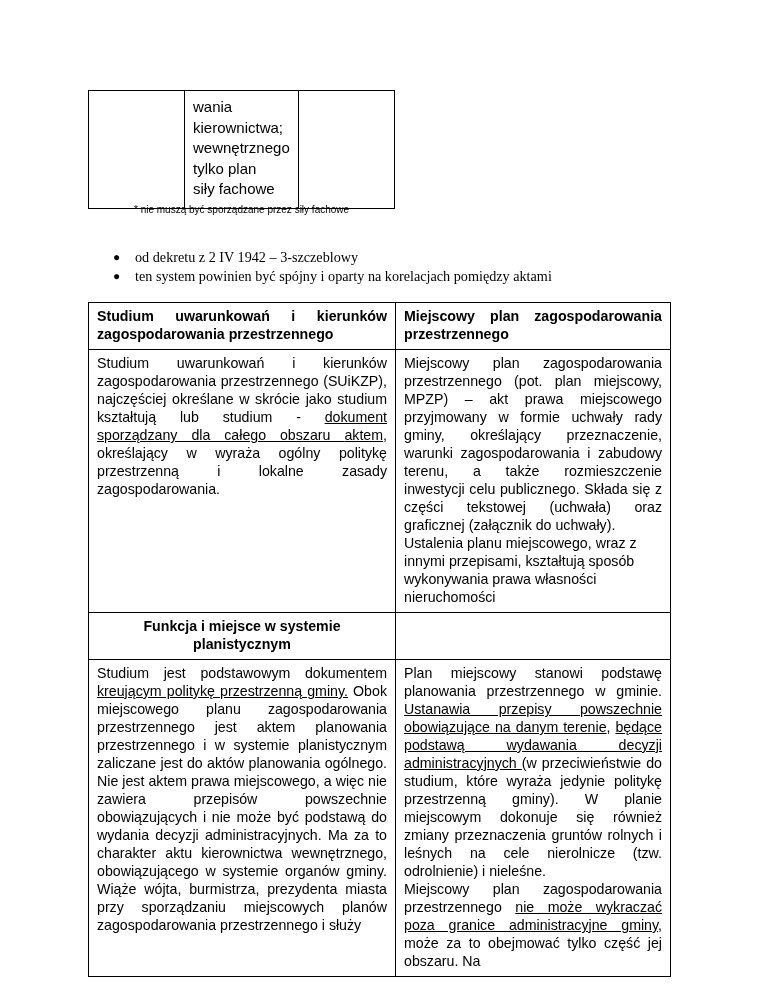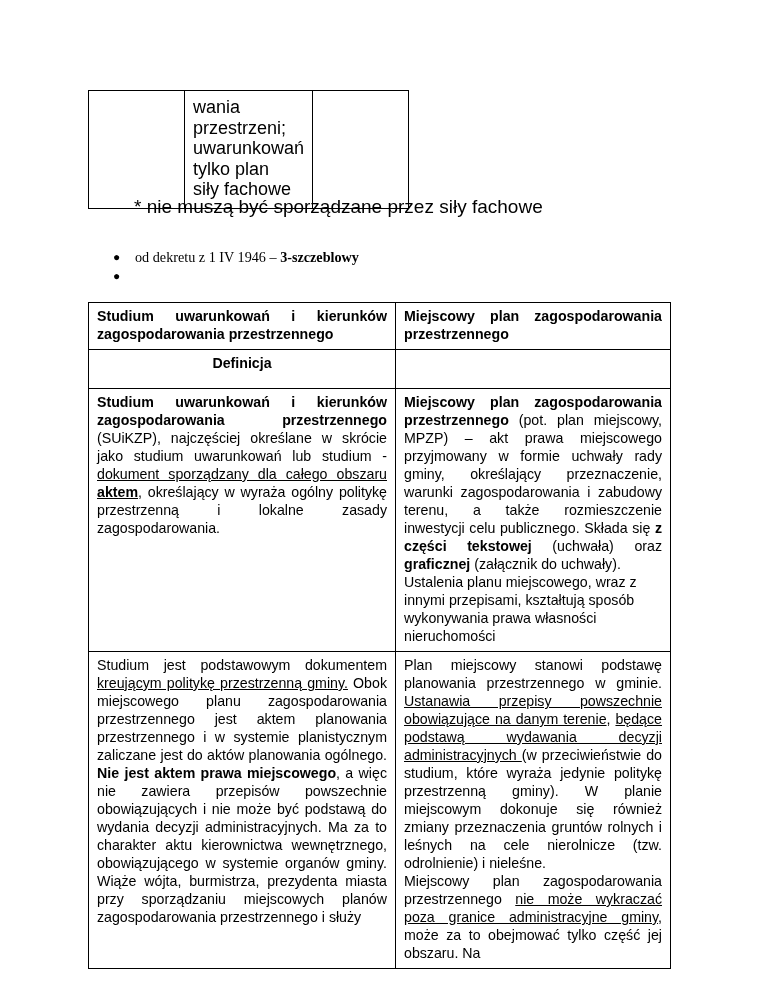--- a/index.html
+++ b/index.html
@@ -1,76 +1,76 @@
 <!DOCTYPE html>
 <html><head>
 <meta charset="utf-8">
 <style>
   html, body { margin: 0; padding: 0; background: #ffffff; }
   body { width: 760px; height: 984px; position: relative; overflow: hidden; font-family: "Liberation Sans", sans-serif; color: #000; }
   .t1 { position: absolute; left: 88px; top: 90px; border-collapse: collapse; }
   .t1 td { border: 1.5px solid #000; vertical-align: top; padding: 0; }
   .t1 .c1 { width: 95px; }
-  .t1 .c2 { width: 97px; padding: 6px 8px 8px 8px; box-sizing: border-box; font-size: 18px; line-height: 20.5px; }
+  .t1 .c2 { width: 97px; padding: 6px 8px 8px 8px; box-sizing: border-box; font-size: 15px; line-height: 20.5px; }
   .t1 .c3 { width: 95px; }
-  .note { position: absolute; left: 134px; top: 196px; font-size: 19px; }
+  .note { position: absolute; left: 134px; top: 204px; font-size: 10px; }
   .bullets { position: absolute; left: 113px; top: 248px; margin: 0; padding: 0; list-style: none; font-family: "Liberation Serif", serif; font-size: 14.2px; line-height: 19px; }
   .bullets li { position: relative; padding-left: 22px; }
   .bullets li .dot { position: absolute; left: 0; top: 0; font-size: 12px; }
-  .b { font-weight: bold; }
+  .b { font-weight: normal; }
   .u { text-decoration: underline; }
   .t2 { position: absolute; left: 88px; top: 302px; border-collapse: collapse; width: 583px; table-layout: fixed; }
   .t2 td { border: 1.5px solid #000; vertical-align: top; padding: 4px 8px 6px 8px; font-size: 14.2px; line-height: 18px; text-align: justify; }
   .t2 td.col1 { width: 290px; }
   .t2 .hdr { font-weight: bold; }
   .t2 .center { text-align: center; font-weight: bold; }
   .t2 tr.sec td { height: 28px; }
 </style>
 </head>
 <body>
 
 <table class="t1">
   <tbody>
       <tr>
     <td class="c1"></td>
     <td class="c2">
       <div>wania</div>
-      <div>przestrzeni;</div>
-      <div>uwarunkowań</div>
+      <div>kierownictwa;</div>
+      <div>wewnętrznego</div>
       <div>tylko plan</div>
       <div>siły fachowe</div>
     </td>
     <td class="c3"></td>
   </tr>
 </tbody>
   </table>
 
 <div class="note">* nie muszą być sporządzane przez siły fachowe</div>
 
 <ul class="bullets">
   <li>
-    <span class="dot">●</span><span>od dekretu z 1 IV 1946 – </span><span class="b">3-szczeblowy</span>
+    <span class="dot">●</span><span>od dekretu z 2 IV 1942 – </span><span class="b">3-szczeblowy</span>
   </li>
   <li>
-    <span class="dot">●</span>
+    <span class="dot">●</span><span class="b">ten system powinien być spójny i oparty na korelacjach pomiędzy aktami</span>
   </li>
 </ul>
 
 <table class="t2">
   <tbody>
       <tr>
     <td class="col1 hdr">Studium uwarunkowań i kierunków zagospodarowania przestrzennego</td>
     <td class="hdr">Miejscowy plan zagospodarowania przestrzennego</td>
   </tr>
+  <tr>
+    <td class="col1"><span class="b">Studium uwarunkowań i kierunków zagospodarowania przestrzennego</span><span> (SUiKZP), najczęściej określane w skrócie jako studium kształtują lub studium - </span><span class="u">dokument sporządzany dla całego obszaru </span><span class="u b">aktem</span><span>, określający w wyraża ogólny politykę przestrzenną i lokalne zasady zagospodarowania.</span></td>
+    <td><span class="b">Miejscowy plan zagospodarowania przestrzennego</span><span> (pot. plan miejscowy, MPZP) – akt prawa miejscowego przyjmowany w formie uchwały rady gminy, określający przeznaczenie, warunki zagospodarowania i zabudowy terenu, a także rozmieszczenie inwestycji celu publicznego. Składa się </span><span class="b">z części tekstowej</span><span> (uchwała) oraz </span><span class="b">graficznej</span><span> (załącznik do uchwały).</span><div style="text-align:left">Ustalenia planu miejscowego, wraz z innymi przepisami, kształtują sposób wykonywania prawa własności nieruchomości</div></td>
+  </tr>
   <tr class="sec">
-    <td class="col1 center">Definicja</td>
+    <td class="col1 center" style="padding-left:40px;padding-right:40px;">Funkcja i miejsce w systemie planistycznym</td>
     <td></td>
-  </tr>
-  <tr>
-    <td class="col1"><span class="b">Studium uwarunkowań i kierunków zagospodarowania przestrzennego</span><span> (SUiKZP), najczęściej określane w skrócie jako studium uwarunkowań lub studium - </span><span class="u">dokument sporządzany dla całego obszaru </span><span class="u b">aktem</span><span>, określający w wyraża ogólny politykę przestrzenną i lokalne zasady zagospodarowania.</span></td>
-    <td><span class="b">Miejscowy plan zagospodarowania przestrzennego</span><span> (pot. plan miejscowy, MPZP) – akt prawa miejscowego przyjmowany w formie uchwały rady gminy, określający przeznaczenie, warunki zagospodarowania i zabudowy terenu, a także rozmieszczenie inwestycji celu publicznego. Składa się </span><span class="b">z części tekstowej</span><span> (uchwała) oraz </span><span class="b">graficznej</span><span> (załącznik do uchwały).</span><div style="text-align:left">Ustalenia planu miejscowego, wraz z innymi przepisami, kształtują sposób wykonywania prawa własności nieruchomości</div></td>
   </tr>
   <tr>
     <td class="col1"><span>Studium jest podstawowym dokumentem </span><span class="u">kreującym politykę przestrzenną gminy.</span><span> Obok miejscowego planu zagospodarowania przestrzennego jest aktem planowania przestrzennego i w systemie planistycznym zaliczane jest do aktów planowania ogólnego. </span><span class="b">Nie jest aktem prawa miejscowego</span><span>, a więc nie zawiera przepisów powszechnie obowiązujących i nie może być podstawą do wydania decyzji administracyjnych. Ma za to charakter aktu kierownictwa wewnętrznego, obowiązującego w systemie organów gminy. Wiąże wójta, burmistrza, prezydenta miasta przy sporządzaniu miejscowych planów zagospodarowania przestrzennego i służy</span></td>
     <td><span>Plan miejscowy stanowi podstawę planowania przestrzennego w gminie. </span><span class="u">Ustanawia przepisy powszechnie obowiązujące na danym terenie</span><span>, </span><span class="u">będące podstawą wydawania decyzji administracyjnych </span><span>(w przeciwieństwie do studium, które wyraża jedynie politykę przestrzenną gminy). W planie miejscowym dokonuje się również zmiany przeznaczenia gruntów rolnych i leśnych na cele nierolnicze (tzw. odrolnienie) i nieleśne.</span><div><span>Miejscowy plan zagospodarowania przestrzennego </span><span class="u">nie może wykraczać poza granice administracyjne gminy</span><span>, może za to obejmować tylko część jej obszaru. Na</span></div></td>
   </tr>
 </tbody>
   </table>
 
 </body></html>

